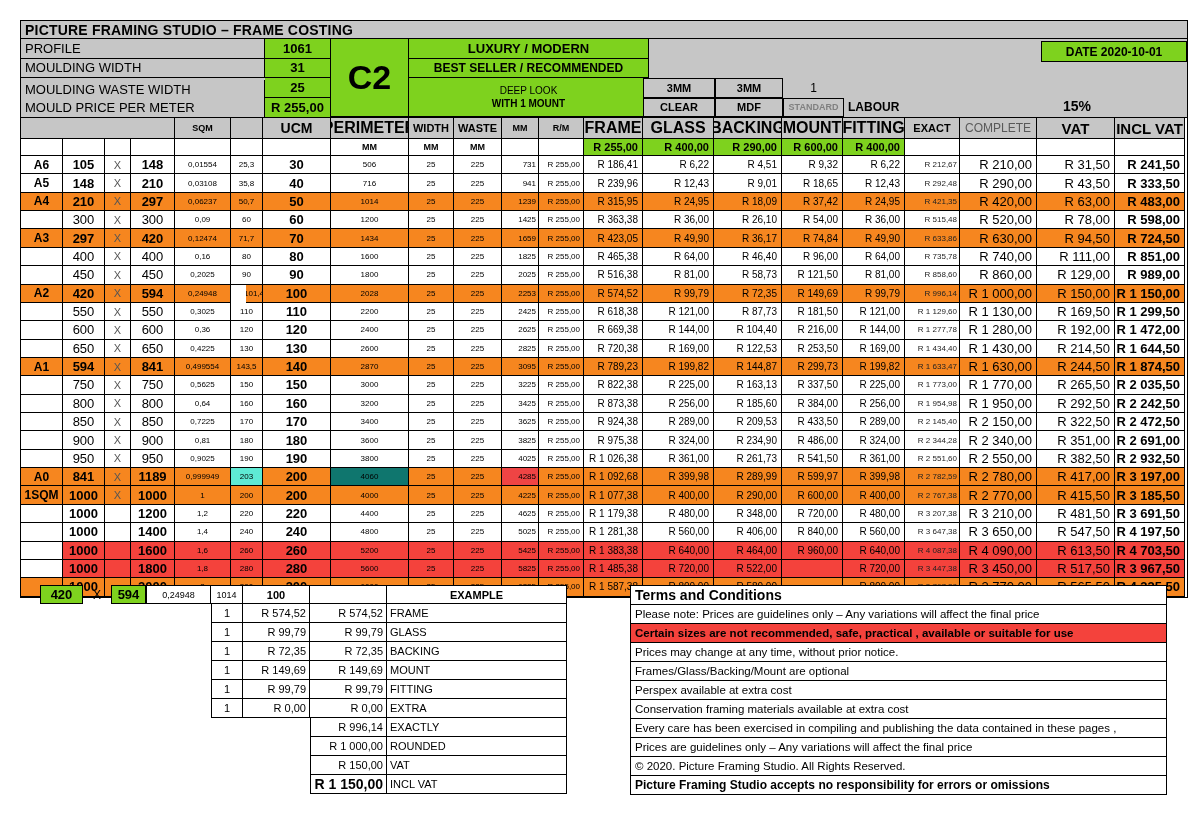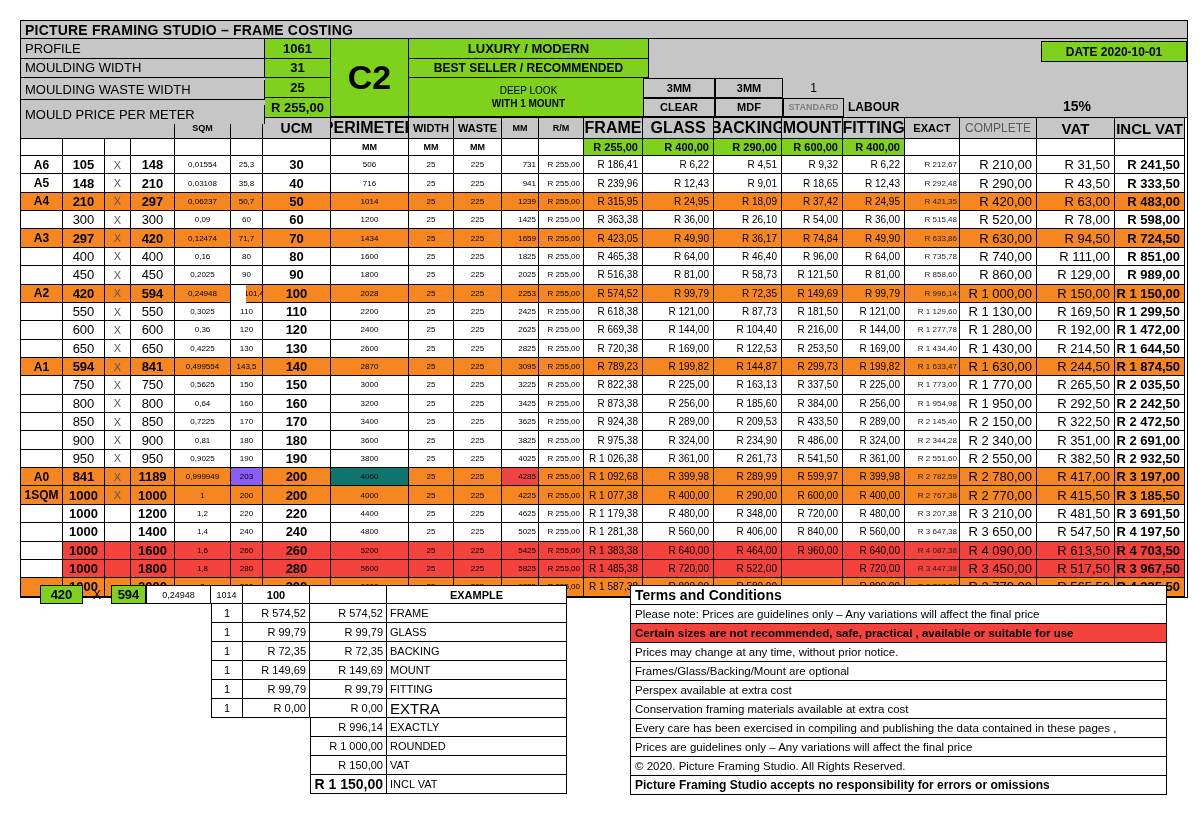--- a/index.html
+++ b/index.html
@@ -72,21 +72,21 @@
   .xc{box-sizing:border-box;display:flex;align-items:center;font-size:11px;
     border-right:1px solid #000;border-bottom:1px solid #000;padding:0 3px;background:#fff;}
   .xc.t{border-top:1px solid #000;}
   .xc.lf{border-left:1px solid #000;}
   .xc.greenbox{background:#7ed21e;border:1.5px solid #000;font-weight:bold;font-size:13px;justify-content:center;}
   .xc.center{justify-content:center;}
   .xc.right{justify-content:flex-end;}
   .xc.bold{font-weight:bold;}
   .xc.plain{border:none;background:transparent;justify-content:center;font-size:12px;}
   .xc.tiny{font-size:9px;justify-content:center;}
-  .xc.big{font-size:15px;}
+  .xc.big{font-size:11px;}
   .xc.total-big{font-size:14px;font-weight:bold;}
 
   
   .terms{position:absolute;left:630px;top:585px;width:537px;}
   .terms .t-title{box-sizing:border-box;border:1.5px solid #000;height:20px;display:flex;align-items:center;
     padding-left:4px;font-weight:bold;font-size:14px;background:#fff;}
   .terms .t-row{box-sizing:border-box;border:1px solid #000;border-top:none;height:19px;display:flex;align-items:center;
     padding-left:4px;font-size:11.5px;background:#fff;}
   .terms .t-red{background:#f4423c;font-weight:bold;}
   .terms .t-bold{font-weight:bold;font-size:12px;}
@@ -95,21 +95,21 @@
 <body>
 
 <div class="sheet">
 
   <div class="title-bar">PICTURE FRAMING STUDIO – FRAME COSTING</div>
 
   <div class="band">
     <div class="abs info-row" style="top:0;">PROFILE</div>
     <div class="abs info-row" style="top:19.5px;">MOULDING WIDTH</div>
     <div class="abs info-row" style="top:41px;">MOULDING WASTE WIDTH</div>
-    <div class="abs info-row" style="top:58.5px;border-bottom:none;margin-top:7px;">MOULD PRICE PER METER</div>
+    <div class="abs info-row" style="top:58.5px;border-bottom:none;">MOULD PRICE PER METER</div>
 
     <div class="abs info-val" style="top:0;">1061</div>
     <div class="abs info-val" style="top:19.5px;">31</div>
     <div class="abs info-val" style="top:39px;">25</div>
     <div class="abs info-val" style="top:58.5px;border-bottom:none;">R 255,00</div>
 
     <div class="abs profile-code">C2</div>
 
     <div class="abs banner banner1">LUXURY / MODERN</div>
     <div class="abs banner banner2">BEST SELLER / RECOMMENDED</div>
@@ -526,21 +526,21 @@
       <div class="cell c-ft cell-bg">R 361,00</div>
       <div class="cell c-ex cell-bg">R 2 551,60</div>
       <div class="cell c-cp cell-bg">R 2 550,00</div>
       <div class="cell c-vat cell-bg">R 382,50</div>
       <div class="cell c-iv cell-bg">R 2 932,50</div>
       <div class="cell c-l cell-bg row-o-cell" style="background: rgb(246, 134, 31);">A0</div>
       <div class="cell c-w cell-bg row-o-cell" style="background: rgb(246, 134, 31); font-weight: bold;">841</div>
       <div class="cell c-xm cell-bg row-o-cell" style="background: rgb(246, 134, 31);">X</div>
       <div class="cell c-h cell-bg row-o-cell" style="background: rgb(246, 134, 31); font-weight: bold;">1189</div>
       <div class="cell c-sqm cell-bg row-o-cell" style="background: rgb(246, 134, 31);">0,999949</div>
-      <div class="cell c-hp cell-bg row-o-cell" style="background: #8b5cf6;">203</div>
+      <div class="cell c-hp cell-bg row-o-cell" style="background: #5eead4;">203</div>
       <div class="cell c-ucm cell-bg row-o-cell" style="background: rgb(246, 134, 31);">200</div>
       <div class="cell c-per cell-bg row-o-cell" style="background: #0f766e;">4060</div>
       <div class="cell c-wd cell-bg row-o-cell" style="background: rgb(246, 134, 31);">25</div>
       <div class="cell c-ws cell-bg row-o-cell" style="background: rgb(246, 134, 31);">225</div>
       <div class="cell c-mm cell-bg row-o-cell" style="background: #ef4444;">4285</div>
       <div class="cell c-rm cell-bg row-o-cell" style="background: rgb(246, 134, 31);">R 255,00</div>
       <div class="cell c-fr cell-bg row-o-cell" style="background: rgb(246, 134, 31);">R 1 092,68</div>
       <div class="cell c-gl cell-bg row-o-cell" style="background: rgb(246, 134, 31);">R 399,98</div>
       <div class="cell c-bk cell-bg row-o-cell" style="background: rgb(246, 134, 31);">R 289,99</div>
       <div class="cell c-mt cell-bg row-o-cell" style="background: rgb(246, 134, 31);">R 599,97</div>

